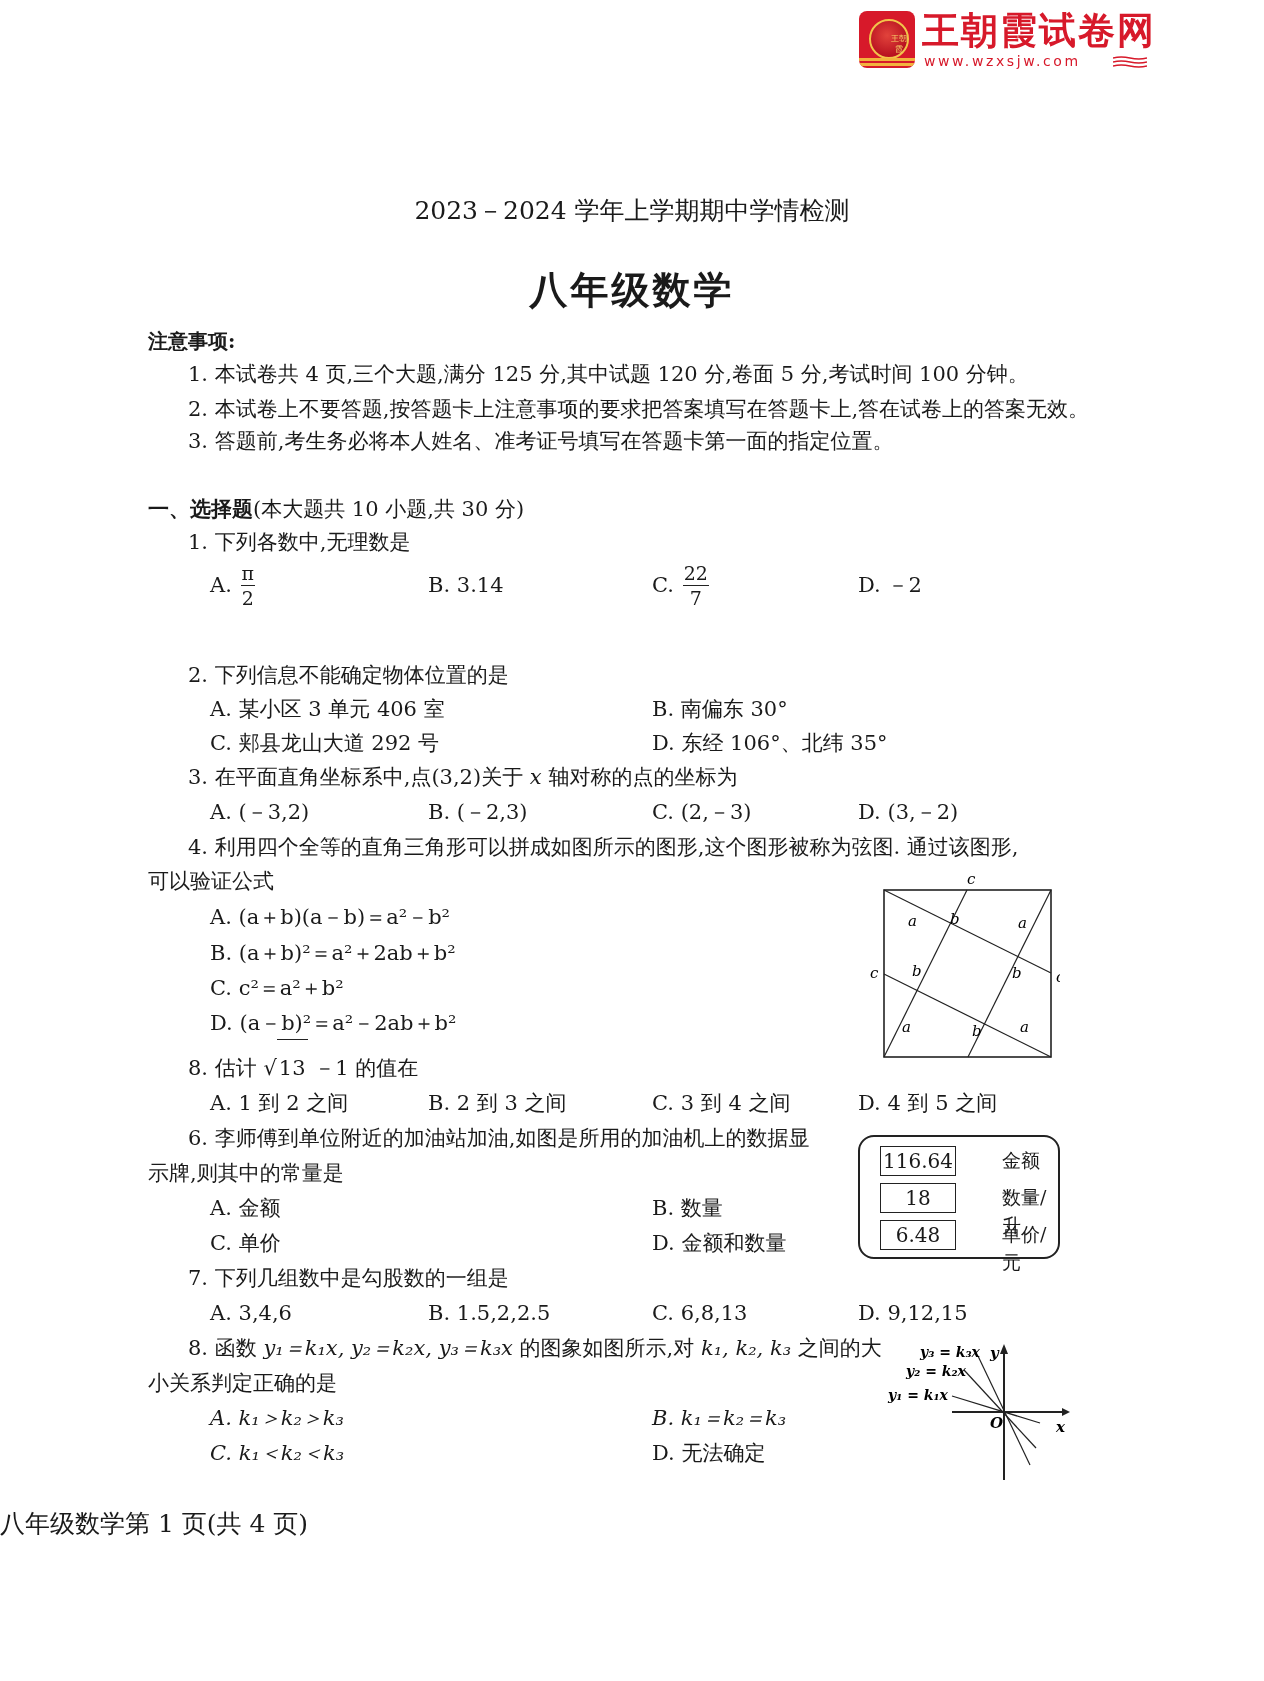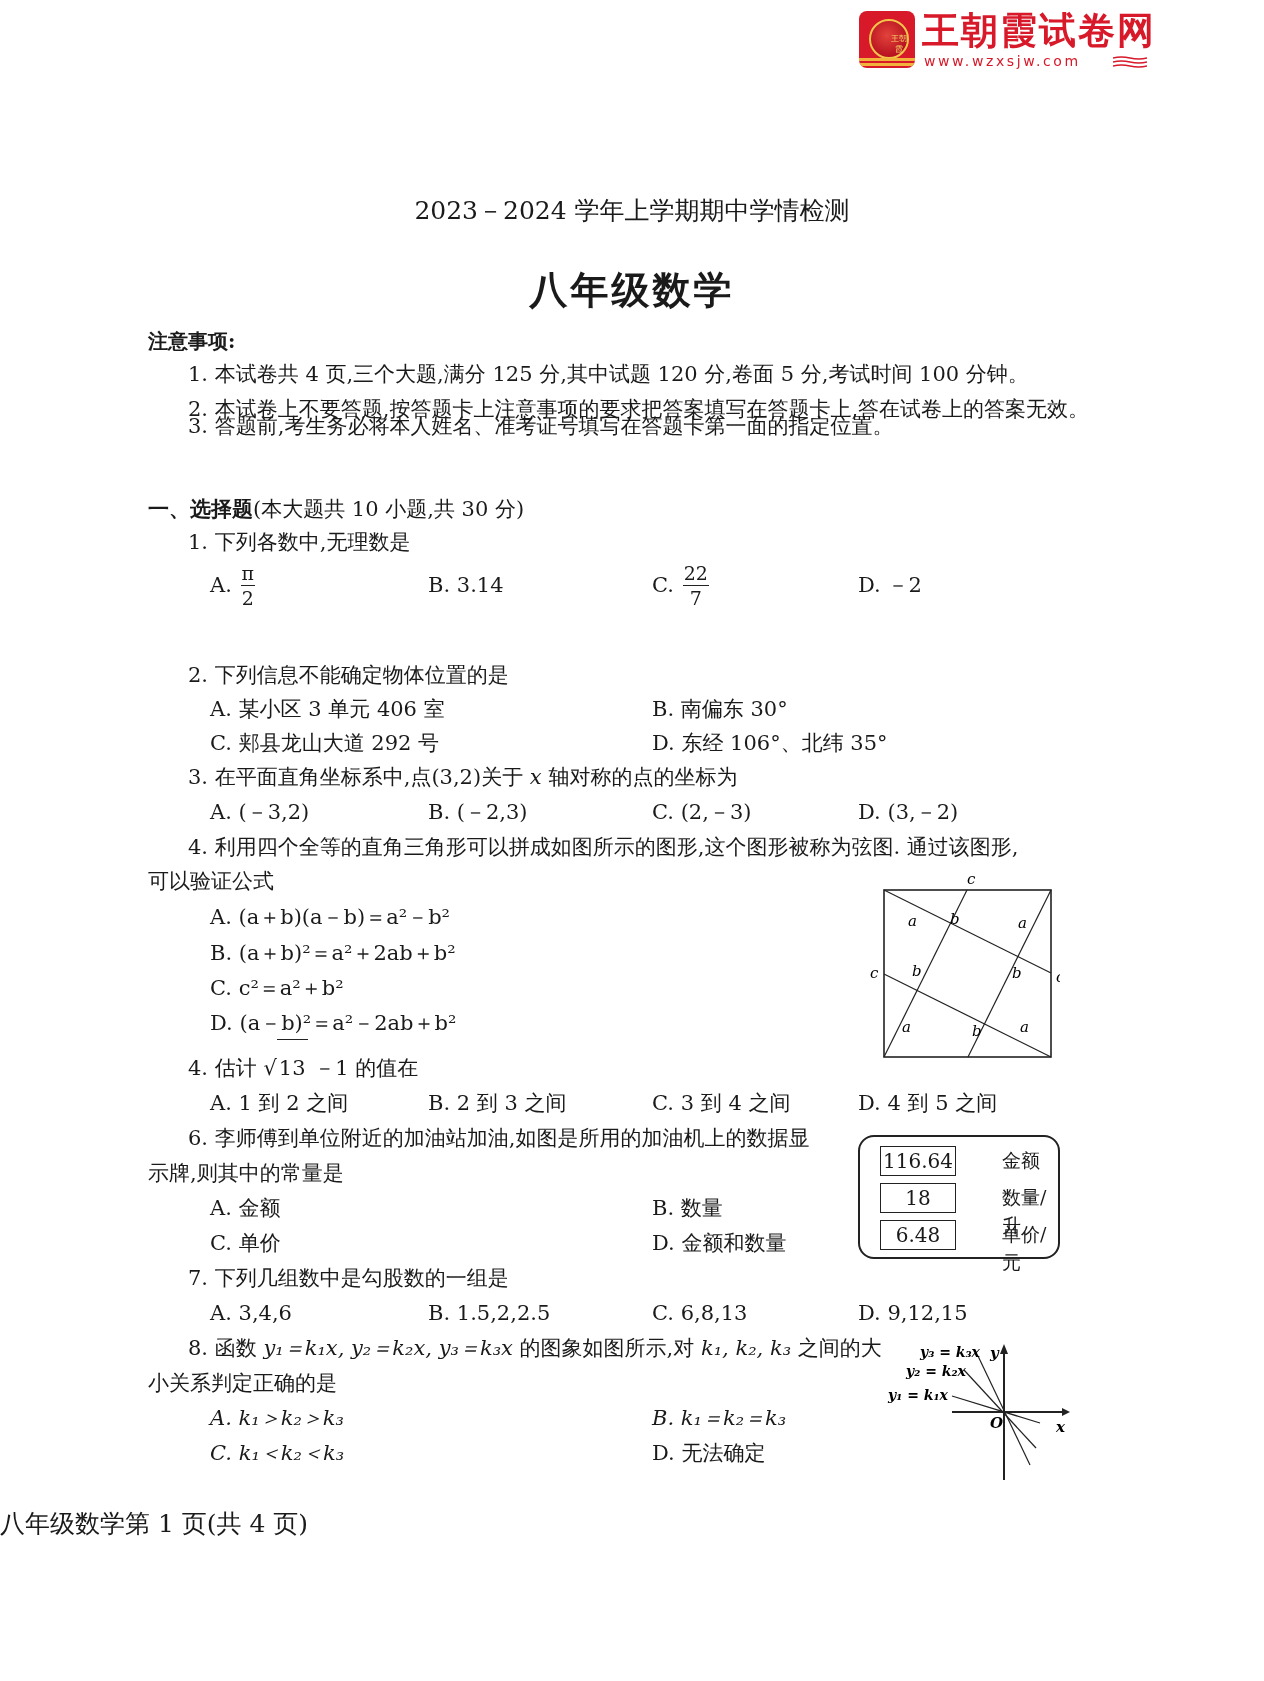--- a/index.html
+++ b/index.html
@@ -48,21 +48,21 @@
 <svg class="logo-waves" viewBox="0 0 34 12">
   <path d="M0 2 Q8 0 17 2 T34 2 M0 6 Q8 4 17 6 T34 6 M0 10 Q8 8 17 10 T34 10" stroke="#d7192a" stroke-width="1.4" fill="none"></path>
 </svg>
 
 <div class="abs subtitle">2023－2024 学年上学期期中学情检测</div>
 <div class="abs title">八年级数学</div>
 
 <div class="abs txt bold" style="left:148px;top:331px;font-size:20px">注意事项:</div>
 <div class="abs txt" style="left:188px;top:364px">1. 本试卷共 4 页,三个大题,满分 125 分,其中试题 120 分,卷面 5 分,考试时间 100 分钟。</div>
 <div class="abs txt" style="left:188px;top:399px">2. 本试卷上不要答题,按答题卡上注意事项的要求把答案填写在答题卡上,答在试卷上的答案无效。</div>
-<div class="abs txt" style="left:188px;top:416px">3. 答题前,考生务必将本人姓名、准考证号填写在答题卡第一面的指定位置。</div>
+<div class="abs txt" style="left:188px;top:431px">3. 答题前,考生务必将本人姓名、准考证号填写在答题卡第一面的指定位置。</div>
 
 <div class="abs txt" style="left:148px;top:498px">
   <span class="bold">一、选择题</span><span>(本大题共 10 小题,共 30 分)</span>
 </div>
 
 <div class="abs txt" style="left:188px;top:532px">1. 下列各数中,无理数是</div>
 <div class="abs txt" style="left:210px;top:564px">
   <span>A.</span>
   <span class="frac"><span class="num">π</span><span class="den">2</span></span>
 </div>
@@ -108,21 +108,21 @@
   <text x="90" y="58" font-size="15" font-style="italic" font-family="DejaVu Serif, serif">b</text>
   <text x="158" y="62" font-size="15" font-style="italic" font-family="DejaVu Serif, serif">a</text>
   <text x="52" y="110" font-size="15" font-style="italic" font-family="DejaVu Serif, serif">b</text>
   <text x="152" y="112" font-size="15" font-style="italic" font-family="DejaVu Serif, serif">b</text>
   <text x="42" y="166" font-size="15" font-style="italic" font-family="DejaVu Serif, serif">a</text>
   <text x="112" y="170" font-size="15" font-style="italic" font-family="DejaVu Serif, serif">b</text>
   <text x="160" y="166" font-size="15" font-style="italic" font-family="DejaVu Serif, serif">a</text>
 </svg>
 
 <div class="abs txt" style="left:188px;top:1058px">
-  <span>4. 估计 </span><span>√</span><span class="sqrt">13</span><span> －1 的值在</span>
+  <span>8. 估计 </span><span>√</span><span class="sqrt">13</span><span> －1 的值在</span>
 </div>
 <div class="abs txt" style="left:210px;top:1093px">A. 1 到 2 之间</div>
 <div class="abs txt" style="left:428px;top:1093px">B. 2 到 3 之间</div>
 <div class="abs txt" style="left:652px;top:1093px">C. 3 到 4 之间</div>
 <div class="abs txt" style="left:858px;top:1093px">D. 4 到 5 之间</div>
 
 <div class="abs txt" style="left:188px;top:1128px">6. 李师傅到单位附近的加油站加油,如图是所用的加油机上的数据显</div>
 <div class="abs txt" style="left:148px;top:1163px">示牌,则其中的常量是</div>
 <div class="abs txt" style="left:210px;top:1198px">A. 金额</div>
 <div class="abs txt" style="left:652px;top:1198px">B. 数量</div>

